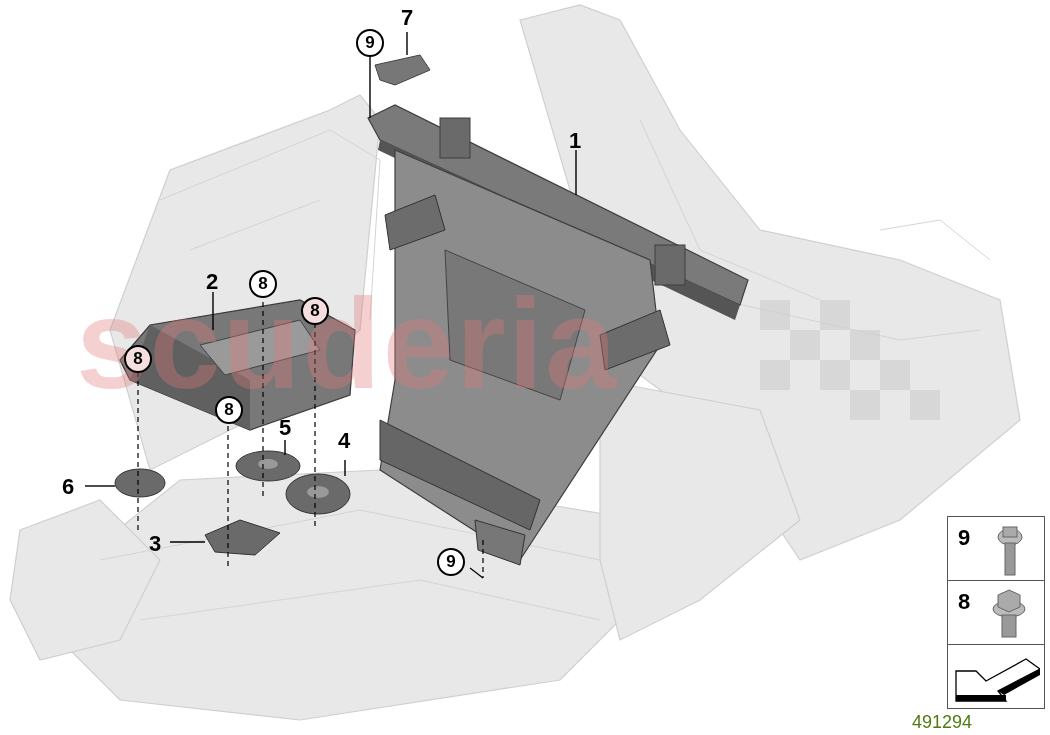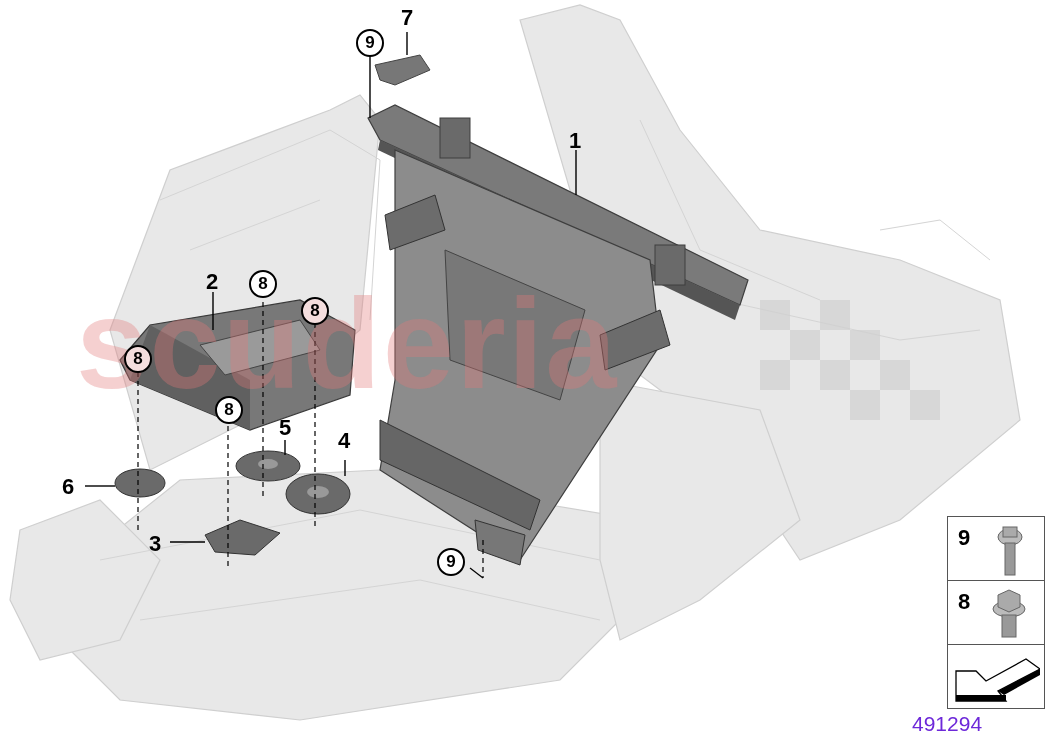--- a/index.html
+++ b/index.html
@@ -12,21 +12,21 @@
             border: 2px solid #000; background: #fff; box-sizing: border-box;
             font-weight: bold; font-size: 17px; text-align: center; line-height: 24px;
             font-family: "Liberation Sans", sans-serif; color: #000; }
   .circle.tinted { background: #f4dede; }
   .legend { position: absolute; left: 947px; top: 516px; width: 96px; border: 1px solid #555;
             background: #fff; }
   .legend-cell { height: 63px; border-bottom: 1px solid #555; position: relative; }
   .legend-cell:last-child { border-bottom: none; }
   .legend-num { position: absolute; left: 10px; top: 8px; font-size: 22px; font-weight: bold;
                 font-family: "Liberation Sans", sans-serif; }
-  .diagram-id { position: absolute; left: 912px; top: 712px; font-size: 21px; color: #6d28d9;
+  .diagram-id { position: absolute; left: 912px; top: 712px; font-size: 18px; color: #4d7c0f;
                 font-family: "Liberation Sans", sans-serif; }
   .wm-main { position: absolute; left: 76px; top: 280px; font-size: 128px; font-weight: bold;
              color: rgba(225, 120, 120, 0.35); letter-spacing: 2px;
              font-family: "Liberation Sans", sans-serif; line-height: 1; }
   .wm-sub { position: absolute; left: 80px; top: 425px; font-size: 40px; color: rgba(160,160,160,0.35);
             letter-spacing: 53px; font-family: "Liberation Sans", sans-serif; line-height: 1; }
 </style>
 </head>
 <body>
 

